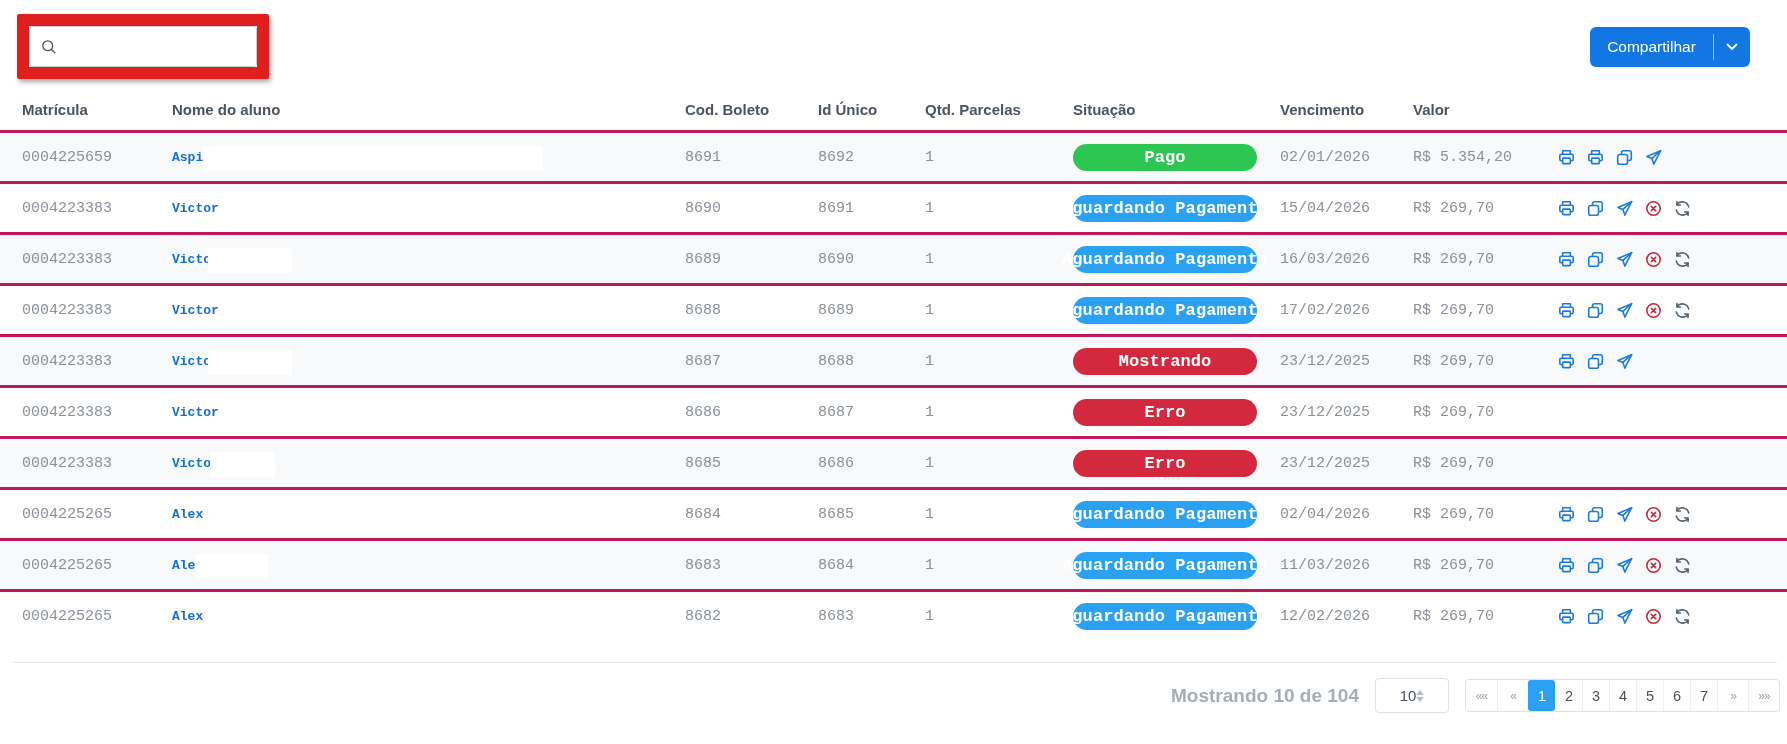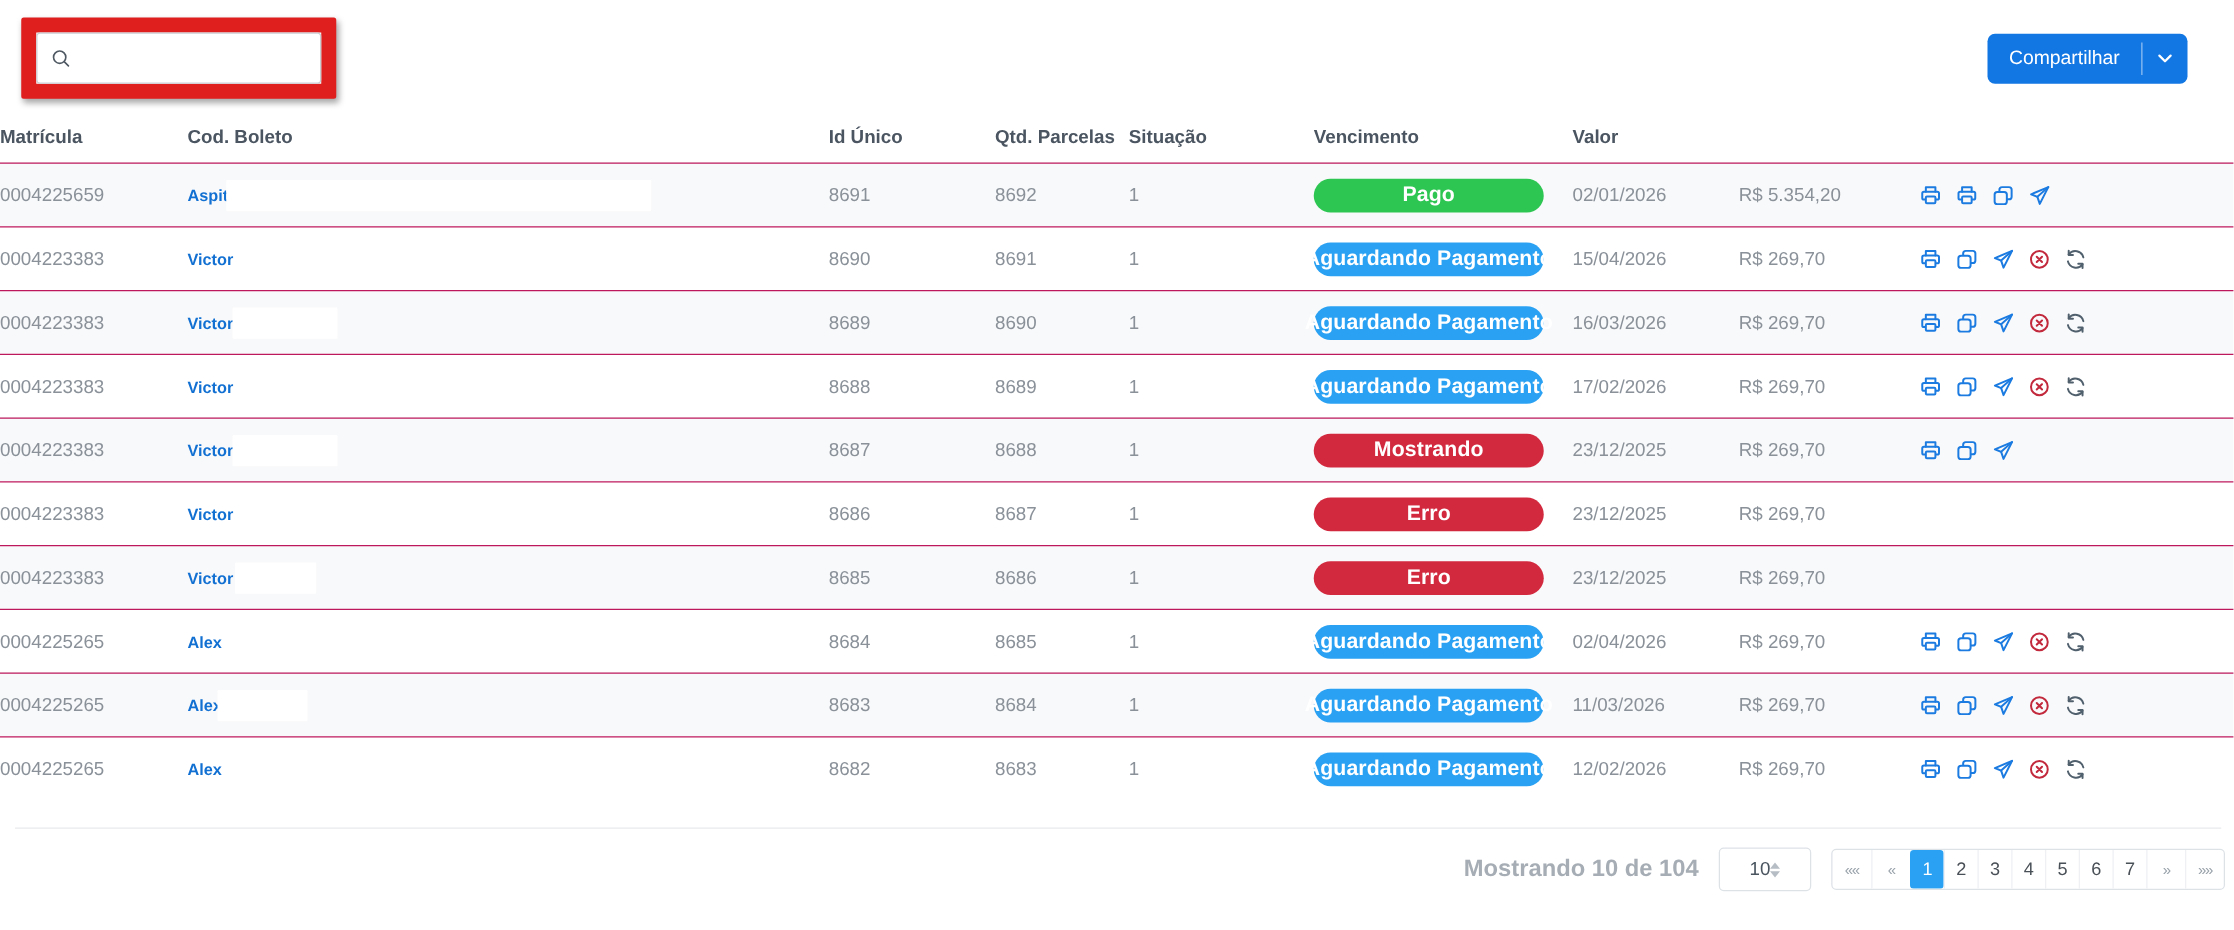--- a/index.html
+++ b/index.html
@@ -20,24 +20,24 @@
   .share-btn{position:absolute;left:1590px;top:27px;width:160px;height:40px;background:#1276e3;
     border-radius:6px;display:flex;align-items:center;color:#fff;cursor:pointer;box-sizing:border-box;}
   .share-label{flex:1;text-align:center;font-size:15.5px;padding-left:0;}
   .share-divider{width:1px;height:26px;background:rgba(255,255,255,.55);}
   .share-caret{width:36px;display:flex;justify-content:center;align-items:center;}
   .share-caret svg{width:12px;height:9px;}
 
   
   .table{position:absolute;top:88px;left:0;right:0;}
   .grid{display:grid;grid-template-columns:150px 513px 133px 107px 148px 207px 133px 145px 1fr;
-    align-items:center;box-sizing:border-box;}
+    padding-left:22px;align-items:center;box-sizing:border-box;}
   .header-row{height:42px;}
   .header-row .cell{font-size:15px;font-weight:600;color:#4a5561;}
-  .row{height:51px;border-top:1px solid #be185d;--rowbg:#fff;background:var(--rowbg);position:relative;}
+  .row{height:51px;border-top:3px solid #be185d;--rowbg:#fff;background:var(--rowbg);position:relative;font-family:Liberation Mono, monospace;}
   .row.striped{--rowbg:#f8f9fa;}
   .cell{font-size:15px;color:#8a9199;white-space:nowrap;overflow:visible;}
   .c-nome{position:relative;height:100%;display:flex;align-items:center;}
   .student-link{font-weight:700;font-size:13px;color:#1270d2;text-decoration:none;cursor:pointer;}
   .mask{display:none;position:absolute;top:13px;height:25px;background:#fff;border-radius:1px;}
   .badge{width:184px;height:27px;border-radius:14px;color:#fff;font-size:17px;font-weight:600;
     display:flex;align-items:center;justify-content:center;letter-spacing:.1px;}
   .badge.success{background:#2ec653;}
   .badge.info{background:#2aa1f2;}
   .badge.danger{background:#d2293f;}
@@ -90,20 +90,21 @@
     <span class="share-caret">
       <svg viewBox="0 0 12 9">
         <path d="M1.5 1.5L6 6l4.5-4.5" stroke="#fff" stroke-width="1.8" fill="none" stroke-linecap="round" stroke-linejoin="round"></path>
       </svg>
     </span>
   </div>
 
   <div class="table">
     <div class="grid header-row" id="header-row">
         <div class="cell">Matrícula</div>
+        <div class="cell">Nome do aluno</div>
         <div class="cell">Cod. Boleto</div>
         <div class="cell">Id Único</div>
         <div class="cell">Qtd. Parcelas</div>
         <div class="cell">Situação</div>
         <div class="cell">Vencimento</div>
         <div class="cell">Valor</div>
       </div>
     <div id="rows">
         <div class="grid row striped">
     <div class="cell">0004225659</div>

